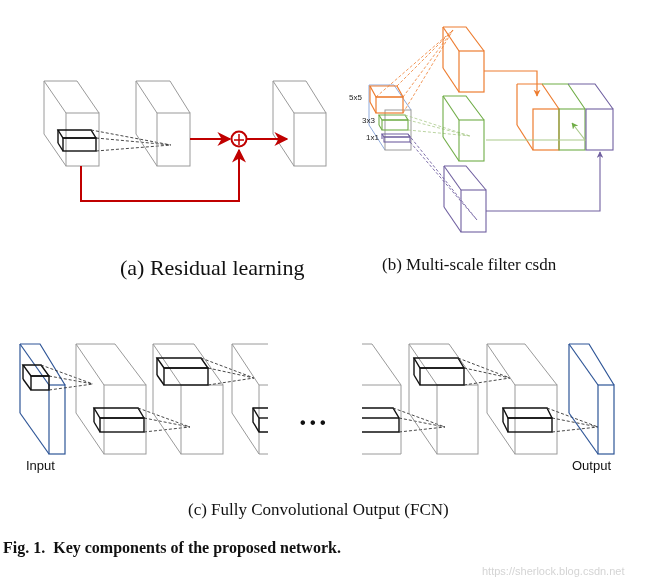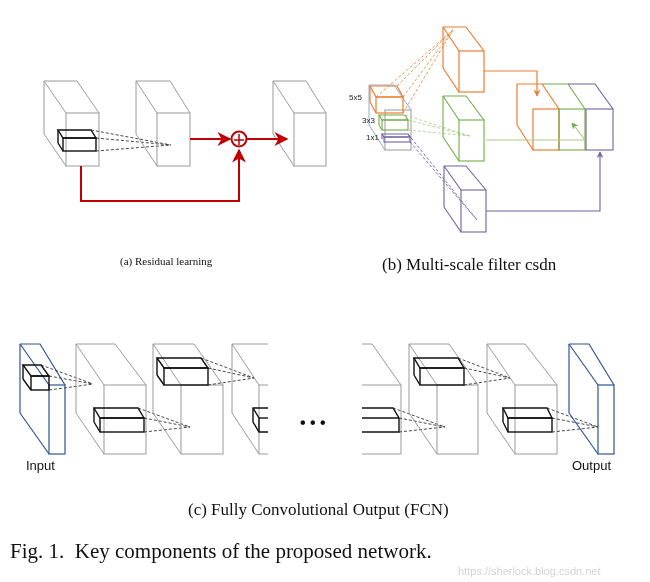--- a/index.html
+++ b/index.html
@@ -301,17 +301,17 @@
       <line x1="569" y1="413" x2="598" y2="454"></line>
       <line x1="569" y1="344" x2="598" y2="385"></line>
       <rect x="598" y="385" width="16" height="69"></rect>
     </g>
 
     <text class="sans" x="26" y="470" font-size="13" fill="#111">Input</text>
     <text class="sans" x="572" y="470" font-size="13" fill="#111">Output</text>
   </g>
 </svg>
 
-<div class="caption" style="left:120px; top:255px; font-size:11px;">(a) Residual learning</div>
+<div class="caption" style="left:120px; top:255px; font-size:22px;">(a) Residual learning</div>
 <div class="caption" style="left:382px; top:255px; font-size:17px;">(b) Multi-scale filter csdn</div>
 <div class="caption" style="left:188px; top:500px; font-size:17px;">(c) Fully Convolutional Output (FCN)</div>
-<div class="caption" style="left:10px; top:539px; font-size:21px; white-space:pre;">Fig. 1.  Key components of the proposed network.</div>
-<div class="watermark" style="left:458px; top:565px; font-size:11px;">https://sherlock.blog.csdn.net</div>
+<div class="caption" style="left:3px; top:539px; font-size:16px; white-space:pre;font-weight:bold;">Fig. 1.  Key components of the proposed network.</div>
+<div class="watermark" style="left:482px; top:565px; font-size:11px;">https://sherlock.blog.csdn.net</div>
 
 </body></html>

